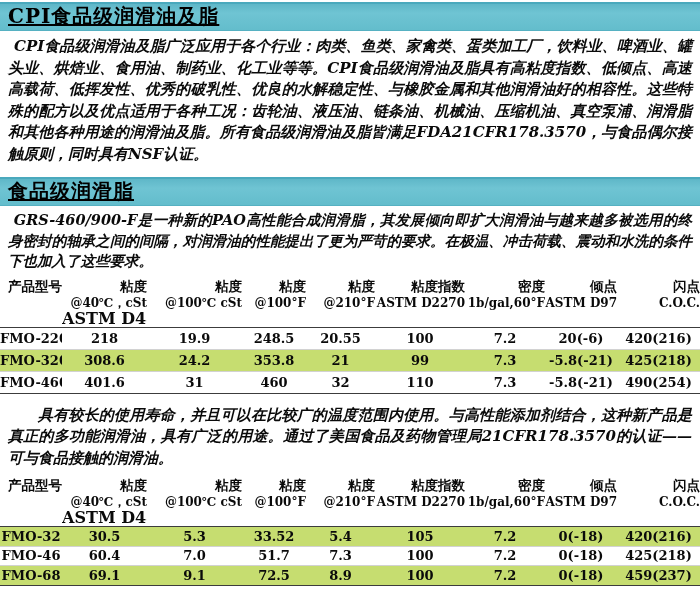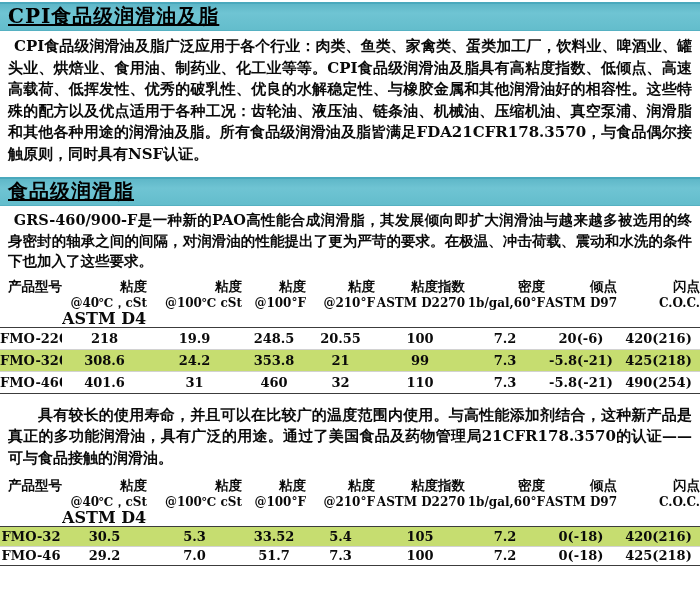--- a/index.html
+++ b/index.html
@@ -17,20 +17,21 @@
     letter-spacing:1px;
     color:#000;
     text-decoration:underline;
   }
   .banner.first{margin-top:2px;}
   .banner.second{margin-top:12px;}
   .para{
     margin:5px 8px 6px 8px;
     font-size:15px;line-height:21.5px;
     text-align:justify;
+    font-style:italic;
   }
   .para.small{font-size:14.5px;line-height:20.5px;margin:4px 8px 4px 8px;}
   .indent1{text-indent:0.4em;}
   .indent2{text-indent:2em;}
   table.data-table{
     width:700px;border-collapse:collapse;table-layout:fixed;
     margin-top:2px;
   }
   table.data-table th,table.data-table td{
     padding:0;margin:0;text-align:center;vertical-align:middle;
@@ -217,23 +218,34 @@
       <td>5.3</td>
       <td>33.52</td>
       <td>5.4</td>
       <td>105</td>
       <td>7.2</td>
       <td>0(-18)</td>
       <td>420(216)</td>
     </tr>
     <tr>
       <td class="model-col">FMO-46</td>
-      <td>29.2</td>
+      <td>60.4</td>
       <td>7.0</td>
       <td>51.7</td>
       <td>7.3</td>
       <td>100</td>
       <td>7.2</td>
       <td>0(-18)</td>
       <td>425(218)</td>
     </tr>
+    <tr class="hl">
+      <td class="model-col">FMO-68</td>
+      <td>69.1</td>
+      <td>9.1</td>
+      <td>72.5</td>
+      <td>8.9</td>
+      <td>100</td>
+      <td>7.2</td>
+      <td>0(-18)</td>
+      <td>459(237)</td>
+    </tr>
   </tbody>
 </table>
 
 </body></html>

